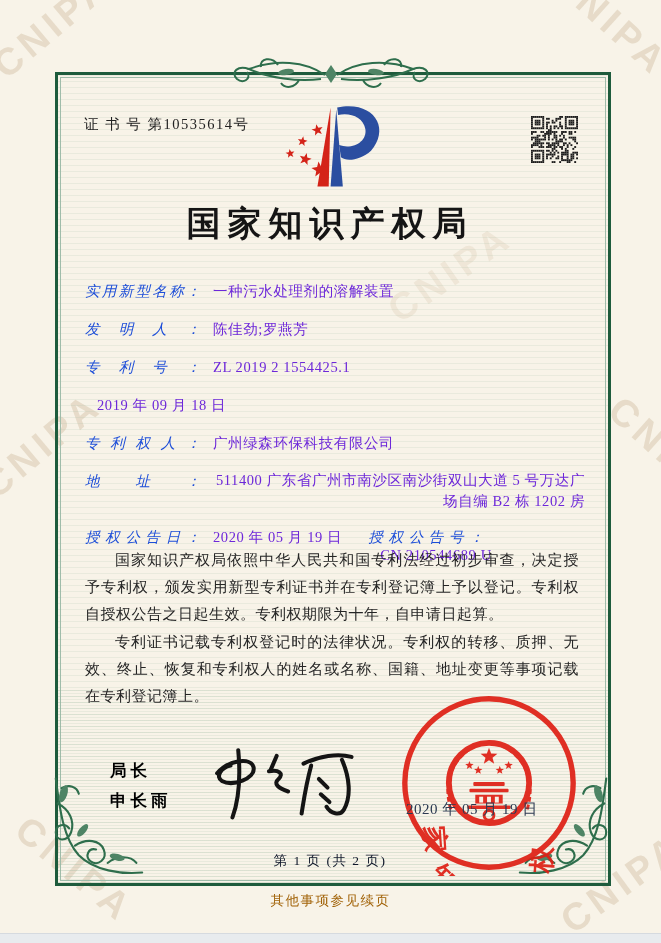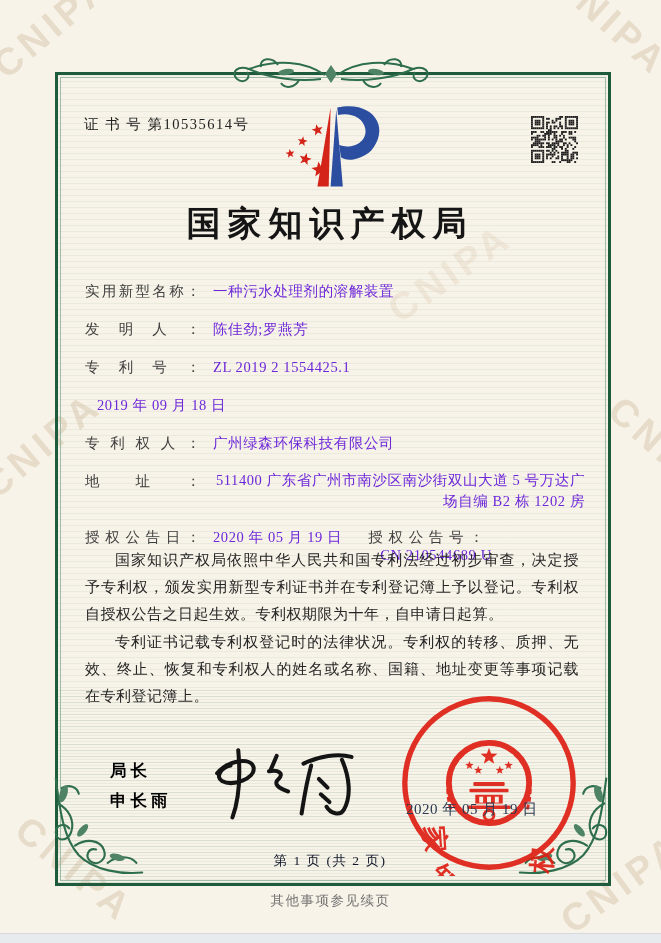--- a/index.html
+++ b/index.html
@@ -24,21 +24,21 @@
   .corner.br{left:516px;top:770px;transform:scaleX(-1);}
   
   .cert-number{position:absolute;left:84px;top:115px;font-size:14.5px;letter-spacing:1.5px;color:#222;}
   .logo{position:absolute;left:282px;top:100px;}
   .qr{position:absolute;left:531px;top:116px;}
   .title{position:absolute;left:55px;top:201px;width:550px;text-align:center;
          font-size:34px;font-weight:bold;letter-spacing:7px;color:#151515;}
   
   .fields{position:absolute;left:85px;top:280px;width:500px;font-size:14.5px;}
   .field-row{display:flex;margin-bottom:16px;line-height:22px;}
-  .field-label{width:116px;flex:none;text-align:justify;text-align-last:justify;letter-spacing:.5px;color:#404040;}
+  .field-label{width:116px;flex:none;text-align:justify;text-align-last:justify;letter-spacing:.5px;color:#1d4ed8;font-style:italic;}
   .field-value{margin-left:12px;letter-spacing:.6px;color:#6d28d9;}
   .field-value.addr{width:388px;line-height:21px;text-align:right;}
   .grant-row{display:flex;margin-top:7px;}
   .grant-left{display:flex;}
   .grant-right{display:flex;margin-left:26px;flex-direction:column;}
   
   .paras{position:absolute;left:85px;top:547px;width:494px;font-size:15px;
          line-height:27.2px;text-align:justify;letter-spacing:.5px;color:#252525;}
   .paras p{margin:0;text-indent:2em;}
   
@@ -46,21 +46,21 @@
           font-weight:bold;font-size:16.5px;letter-spacing:4px;color:#000000;line-height:30px;}
   .signature{position:absolute;left:196px;top:731px;}
   
   .seal{position:absolute;left:396px;top:690px;opacity:.92;}
   .seal-date{position:absolute;left:406px;top:800px;width:140px;font-size:15px;
              color:#2c3a52;letter-spacing:.5px;z-index:5;}
   
   .page-info{position:absolute;left:55px;top:852px;width:550px;text-align:center;
              font-size:13.5px;letter-spacing:1.5px;color:#0f172a;}
   .cont-note{position:absolute;left:0;top:892px;width:661px;text-align:center;
-             font-size:13.5px;letter-spacing:1.5px;color:#737373;}
+             font-size:13.5px;letter-spacing:1.5px;color:#a16207;}
   .scan-edge{position:absolute;left:0;bottom:0;width:661px;height:9px;background:#e8ebee;border-top:1px solid #d6dadf;}
 </style>
 </head>
 <body>
 
 <div id="stage">
 
   <div class="wm" style="left:-18px;top:4px;transform:rotate(-40deg);">CNIPA</div>
   <div class="wm" style="left:540px;top:0px;transform:rotate(42deg);">CNIPA</div>
   <div class="wm" style="left:380px;top:252px;transform:rotate(-35deg);opacity:.55;">CNIPA</div>

